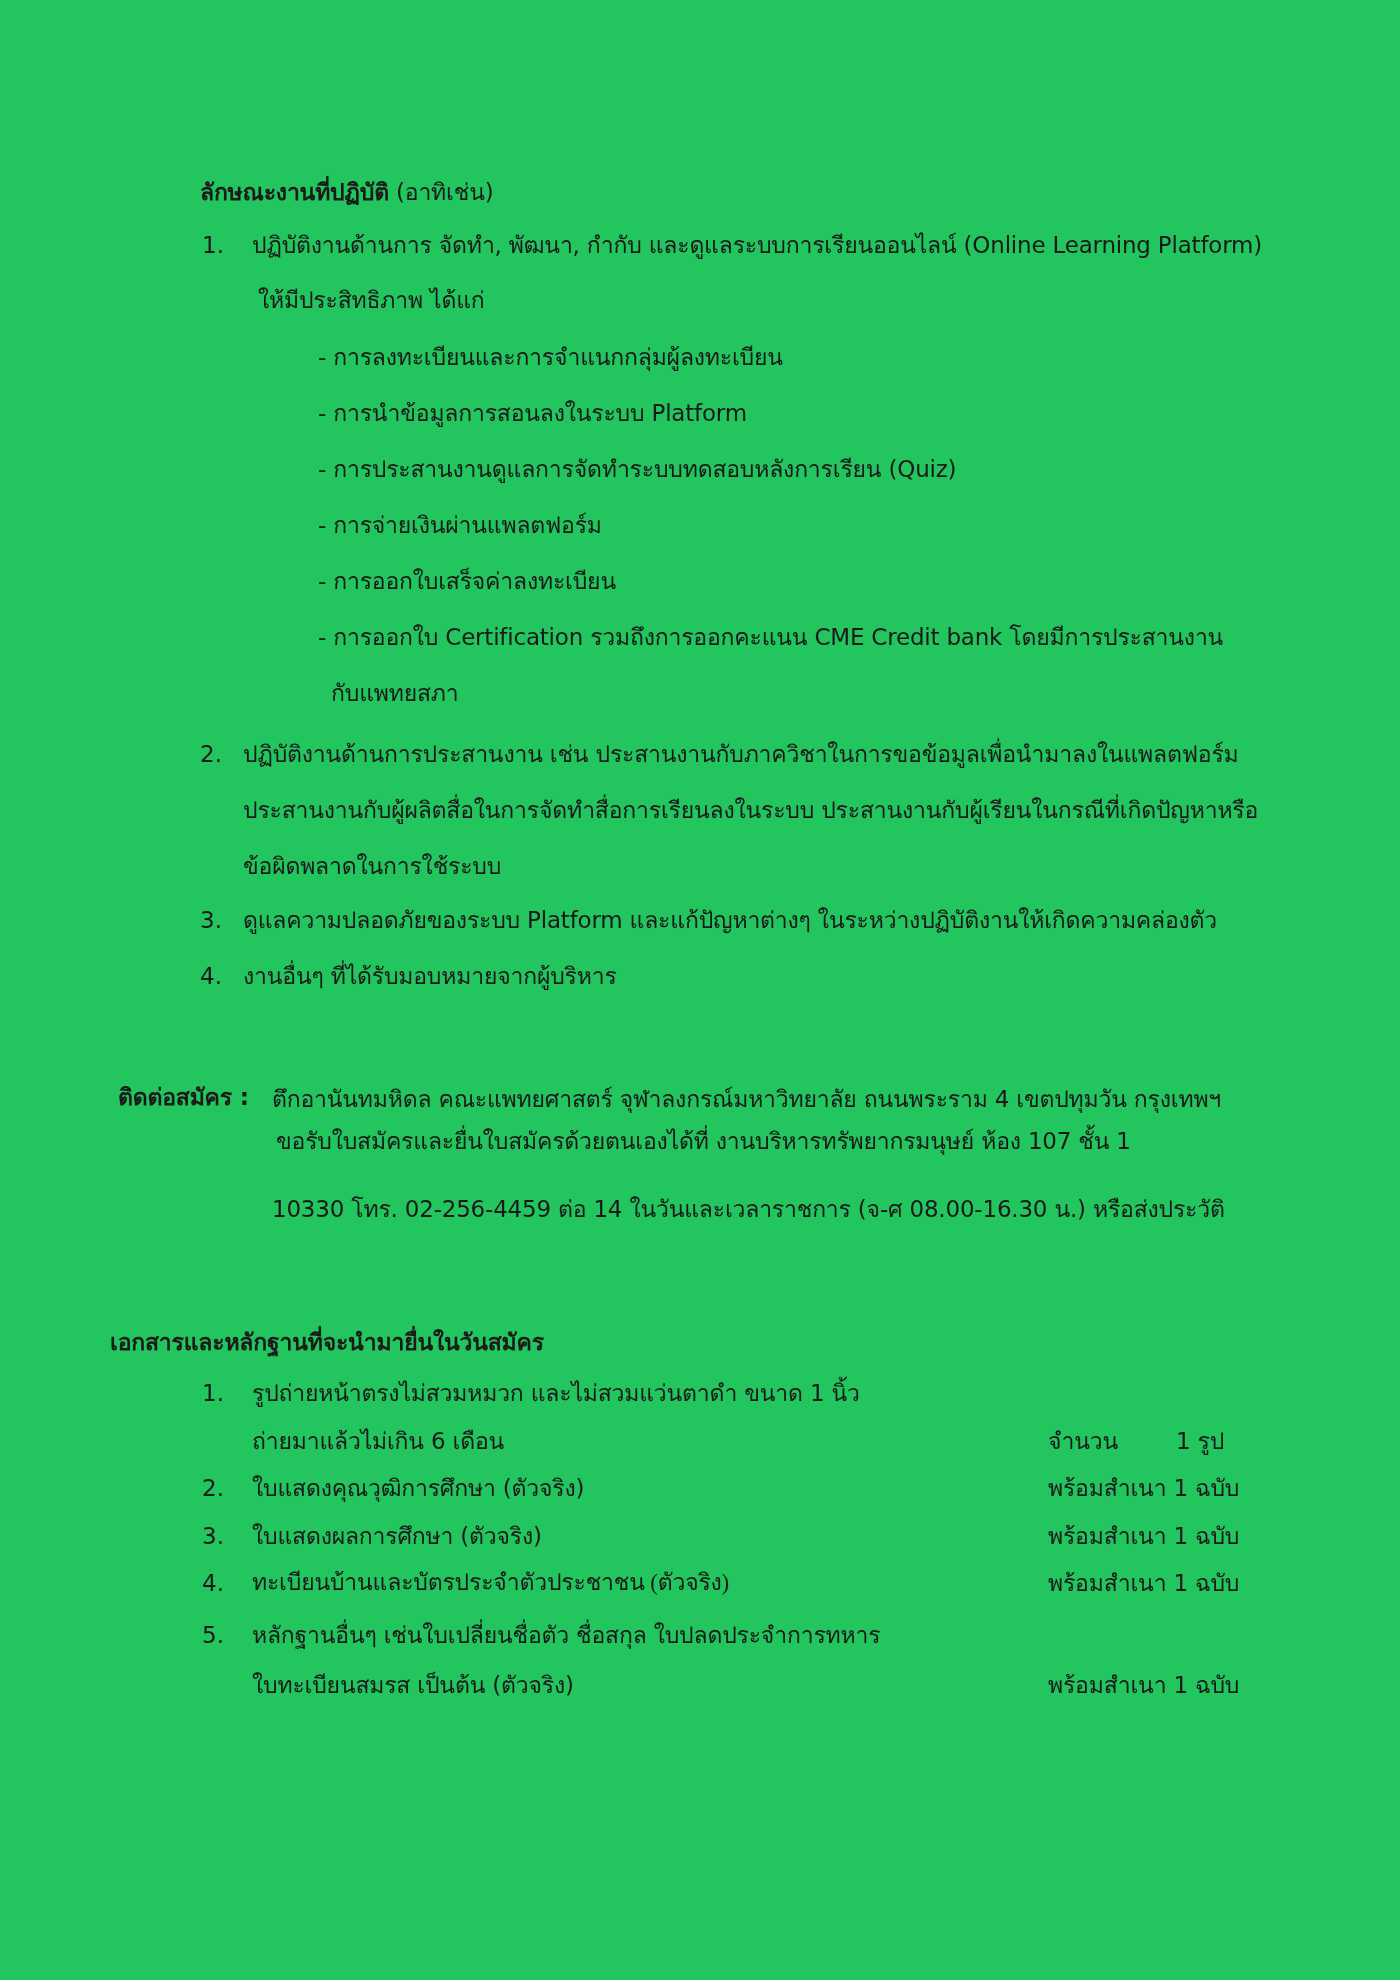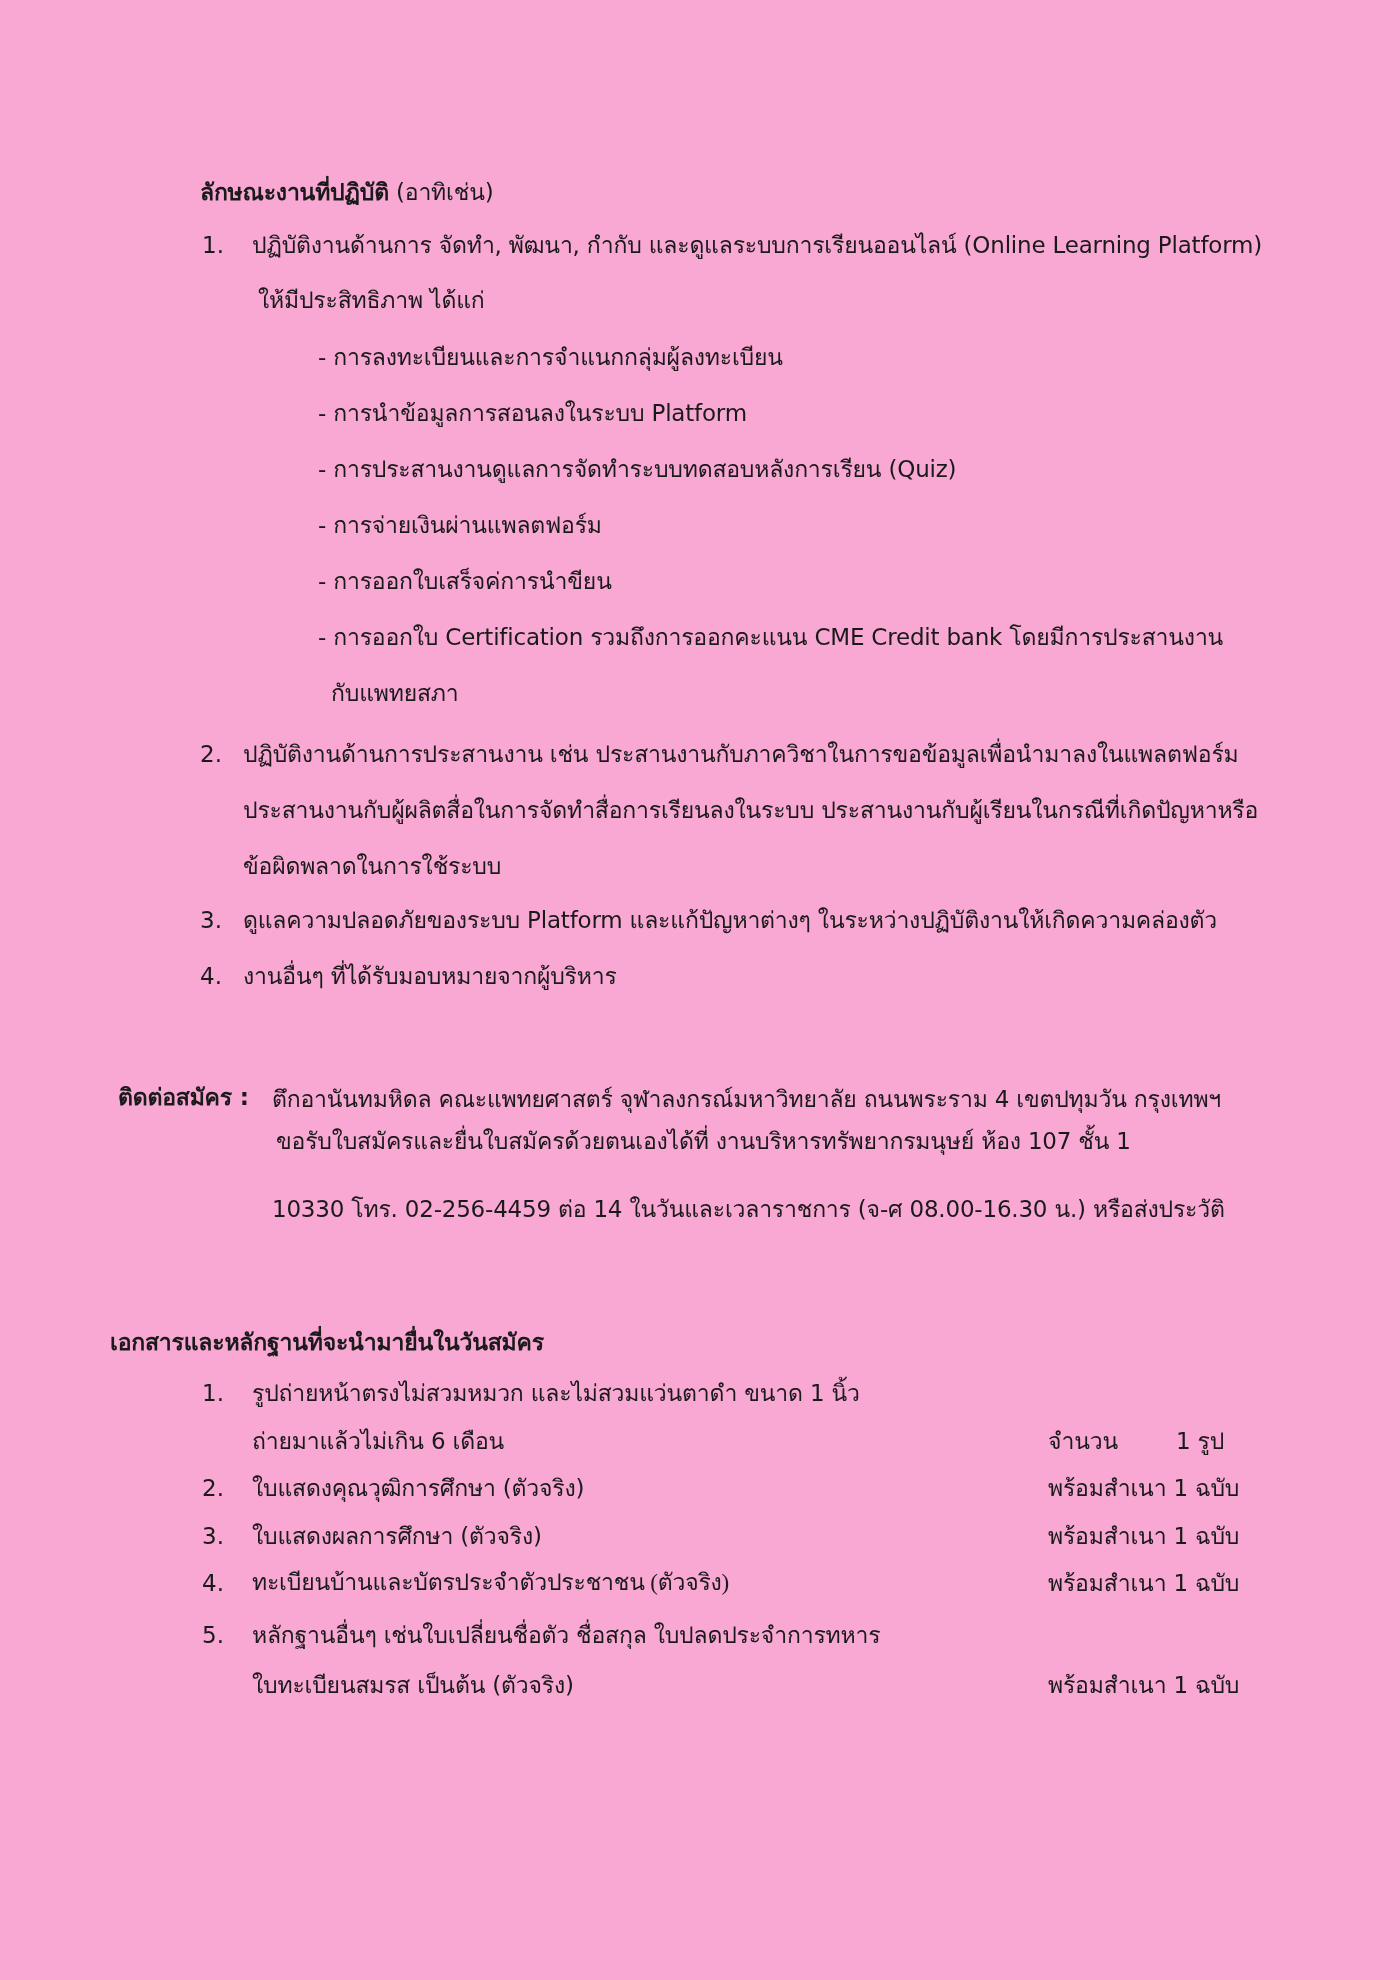--- a/index.html
+++ b/index.html
@@ -1,18 +1,18 @@
 <!DOCTYPE html>
 <html><head>
 <meta charset="utf-8">
 <style>
   html, body { margin: 0; padding: 0; background: #ffffff; }
   body { width: 1400px; height: 1980px; position: relative; overflow: hidden;
          font-family: "DejaVu Sans", "Liberation Sans", sans-serif; color: #1a1a1a; }
-  .page { position: absolute; left: 0; top: 0; width: 1400px; height: 1980px; background: #f9a8d4; }
+  .page { position: absolute; left: 0; top: 0; width: 1400px; height: 1980px; background: #22c55e; }
   .ln { position: absolute; white-space: nowrap; font-size: 23px; line-height: 32px; letter-spacing: -0.2px; }
   .b { font-weight: bold; }
   .num { position: absolute; white-space: nowrap; font-size: 23px; line-height: 32px; }
 </style>
 </head>
 <body>
 
 <div class="page">
 
   <div class="ln" style="left:200px;top:176px;">
@@ -20,21 +20,21 @@
   </div>
 
   <div class="num" style="left:202px;top:229px;">1.</div>
   <div class="ln" style="left:252px;top:229px;">ปฏิบัติงานด้านการ จัดทำ, พัฒนา, กำกับ และดูแลระบบการเรียนออนไลน์ (Online Learning Platform)</div>
   <div class="ln" style="left:258px;top:284px;">ให้มีประสิทธิภาพ ได้แก่</div>
 
   <div class="ln" style="left:318px;top:397px;">- การนำข้อมูลการสอนลงในระบบ Platform</div>
   <div class="ln" style="left:318px;top:341px;">- การลงทะเบียนและการจำแนกกลุ่มผู้ลงทะเบียน</div>
   <div class="ln" style="left:318px;top:453px;">- การประสานงานดูแลการจัดทำระบบทดสอบหลังการเรียน (Quiz)</div>
   <div class="ln" style="left:318px;top:509px;">- การจ่ายเงินผ่านแพลตฟอร์ม</div>
-  <div class="ln" style="left:318px;top:565px;">- การออกใบเสร็จค่การนำขียน</div>
+  <div class="ln" style="left:318px;top:565px;">- การออกใบเสร็จค่าลงทะเบียน</div>
   <div class="ln" style="left:318px;top:621px;">- การออกใบ Certification รวมถึงการออกคะแนน CME Credit bank โดยมีการประสานงาน</div>
   <div class="ln" style="left:331px;top:677px;">กับแพทยสภา</div>
 
   <div class="num" style="left:200px;top:738px;">2.</div>
   <div class="ln" style="left:243px;top:738px;">ปฏิบัติงานด้านการประสานงาน เช่น ประสานงานกับภาควิชาในการขอข้อมูลเพื่อนำมาลงในแพลตฟอร์ม</div>
   <div class="ln" style="left:243px;top:794px;">ประสานงานกับผู้ผลิตสื่อในการจัดทำสื่อการเรียนลงในระบบ ประสานงานกับผู้เรียนในกรณีที่เกิดปัญหาหรือ</div>
   <div class="ln" style="left:243px;top:850px;">ข้อผิดพลาดในการใช้ระบบ</div>
 
   <div class="num" style="left:200px;top:904px;">3.</div>
   <div class="ln" style="left:243px;top:904px;">ดูแลความปลอดภัยของระบบ Platform และแก้ปัญหาต่างๆ ในระหว่างปฏิบัติงานให้เกิดความคล่องตัว</div>

